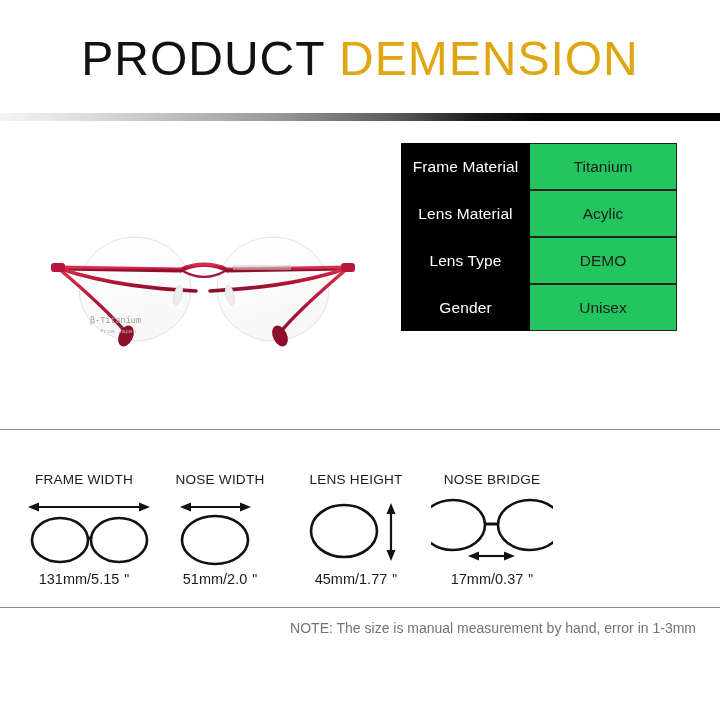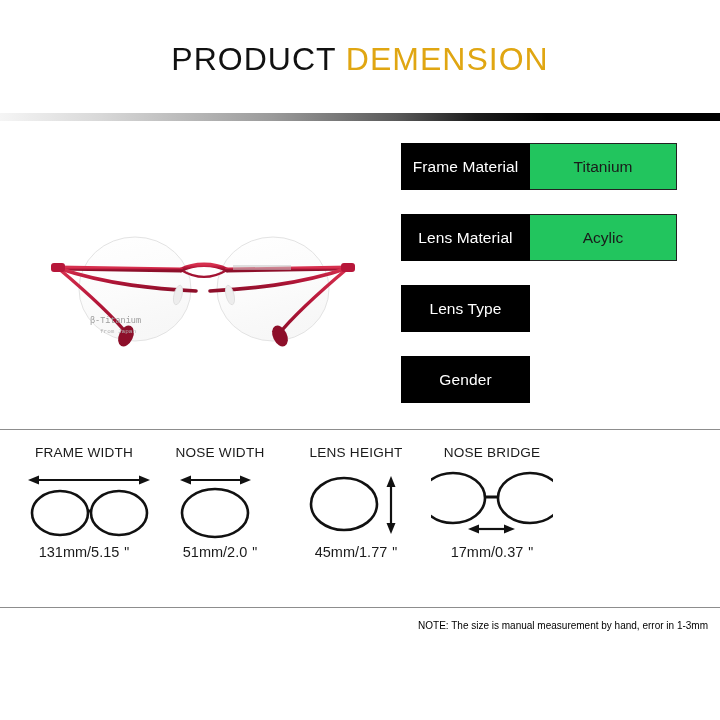--- a/index.html
+++ b/index.html
@@ -12,21 +12,21 @@
   }
   .page{position:relative;width:720px;height:720px;background:#fff;}
 
   
   .header{
     position:absolute;left:0;top:0;width:720px;height:113px;
     display:flex;align-items:center;justify-content:center;
     background:#ffffff;
   }
   .title{
-    font-size:32px;letter-spacing:1px;font-weight:400;
+    font-size:48px;letter-spacing:1px;font-weight:400;
     white-space:nowrap;line-height:1;
     margin-top:4px;
   }
   .title .t-black{color:#111111;}
   .title .t-gold{color:#e0a612;}
   .gradient-bar{
     position:absolute;left:0;top:113px;width:720px;height:8px;
     background:linear-gradient(to right,#f5f5f5 0%,#d8d8d8 14%,#9a9a9a 38%,#5a5a5a 55%,#1d1d1d 66%,#000000 76%,#000000 100%);
   }
   .gradient-fade{
@@ -37,21 +37,21 @@
   
   .mid{position:absolute;left:0;top:131px;width:720px;height:298px;}
 
   
   .photo{position:absolute;left:18px;top:92px;width:368px;height:140px;}
   .photo svg{display:block;}
 
   
   .spec-table{position:absolute;left:401px;top:12px;width:276px;}
   .spec-row{
-    display:flex;align-items:stretch;height:47px;margin-bottom:24px;
+    display:flex;align-items:stretch;height:47px;
   }
   .spec-row:last-child{margin-bottom:12px;}
   .spec-label{
     width:129px;background:#000000;color:#ffffff;
     display:flex;align-items:center;justify-content:center;
     font-size:15.5px;font-weight:400;letter-spacing:0.1px;
   }
   .spec-value{
     width:147px;background:#22c55e;color:#1a1a1a;
     border:1px solid #222222;border-left:none;
@@ -60,41 +60,41 @@
     box-sizing:border-box;
   }
 
   
   .rule{position:absolute;left:0;width:720px;height:1px;background:#8d8d8d;}
   .rule-top{top:429px;}
   .rule-bottom{top:607px;}
 
   
   .measure{
-    position:absolute;left:0;top:419px;width:576px;height:177px;
+    position:absolute;left:0;top:446px;width:576px;height:177px;
     display:flex;align-items:flex-start;justify-content:center;
   }
   .m-col{
     width:136px;display:flex;flex-direction:column;align-items:center;
   }
   .m-title{
     font-size:13.6px;color:#1b1b1b;letter-spacing:0.2px;white-space:nowrap;
     margin-top:26px;font-weight:400;
   }
   .m-art{height:78px;display:flex;align-items:center;justify-content:center;margin-top:4px;}
   .m-val{
     font-size:14.5px;color:#1b1b1b;white-space:nowrap;margin-top:2px;font-weight:400;
   }
   .m-val .unit{margin-left:5px;font-size:14px;}
 
   
   .note{
     position:absolute;left:0;top:620px;width:720px;
-    text-align:right;padding-right:12px;box-sizing:border-box;
-    font-size:10px;color:#000000;
+    text-align:right;padding-right:24px;box-sizing:border-box;
+    font-size:14px;color:#737373;
   }
 </style>
 </head>
 <body>
 
 <div class="page">
 
   <div class="header">
     <div class="title">
       <span class="t-black">PRODUCT </span><span class="t-gold">DEMENSION</span>
@@ -158,24 +158,26 @@
         <div class="spec-value">Titanium</div>
       </div>
 
       <div class="spec-row">
         <div class="spec-label">Lens Material</div>
         <div class="spec-value">Acylic</div>
       </div>
 
       <div class="spec-row">
         <div class="spec-label">Lens Type</div>
+        <div class="spec-value">DEMO</div>
       </div>
 
       <div class="spec-row">
         <div class="spec-label">Gender</div>
+        <div class="spec-value">Unisex</div>
       </div>
 
     </div>
   </div>
 
   <div class="rule rule-top"></div>
 
   <div class="measure">
 
     <div class="m-col">

